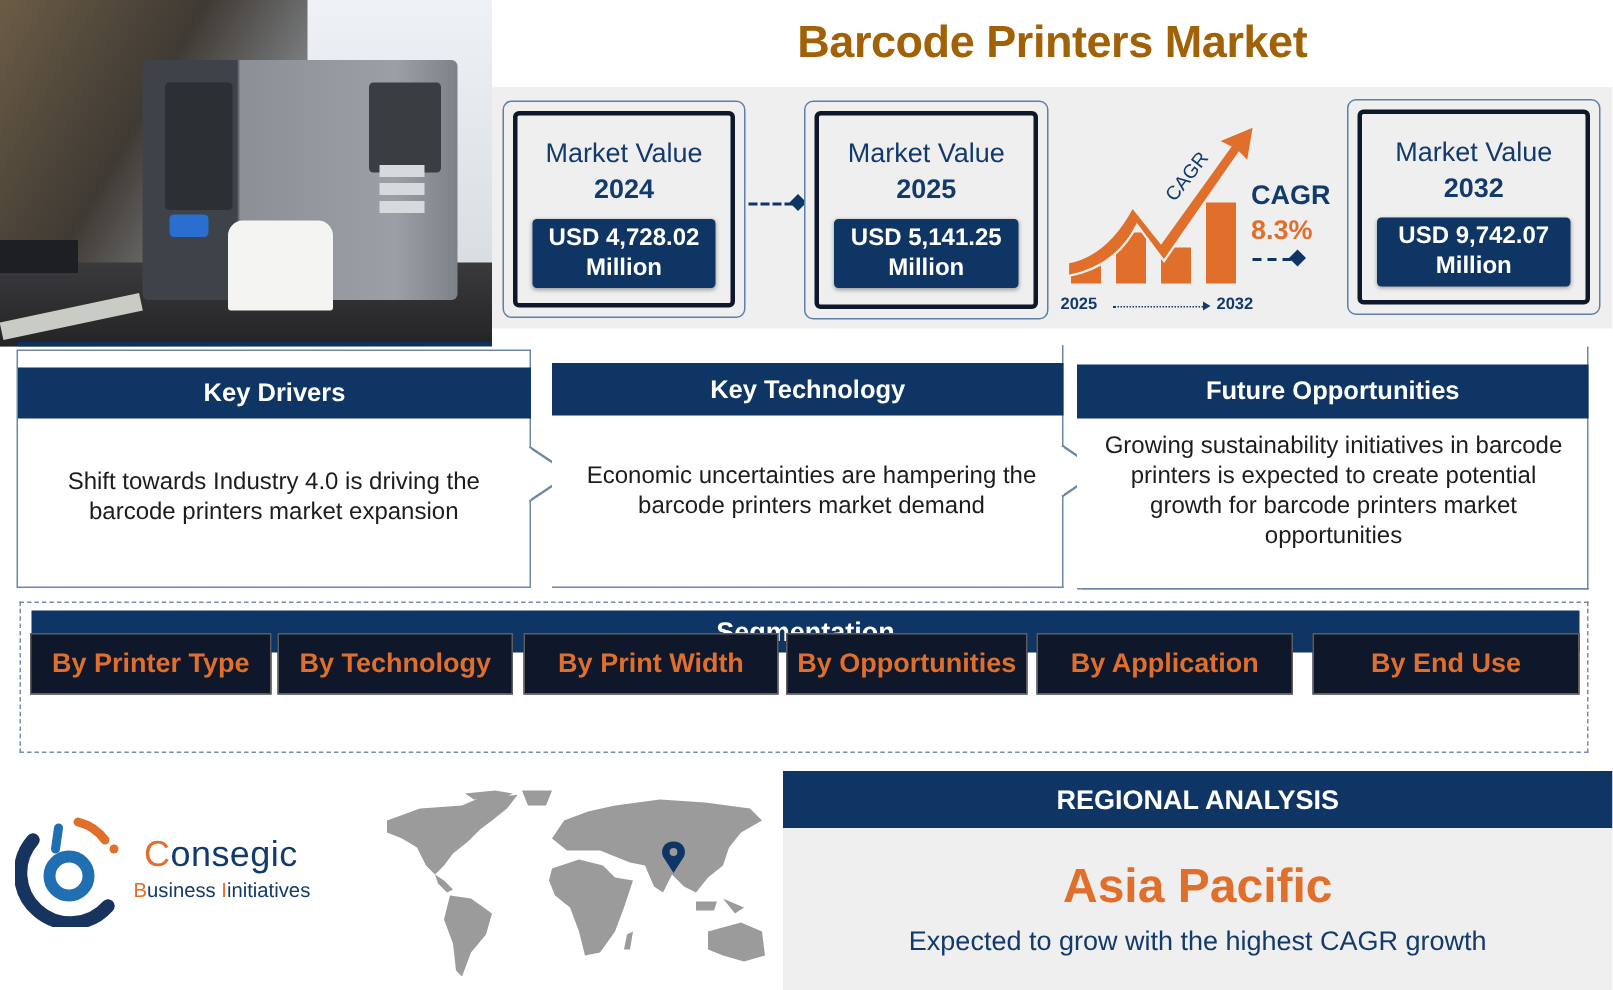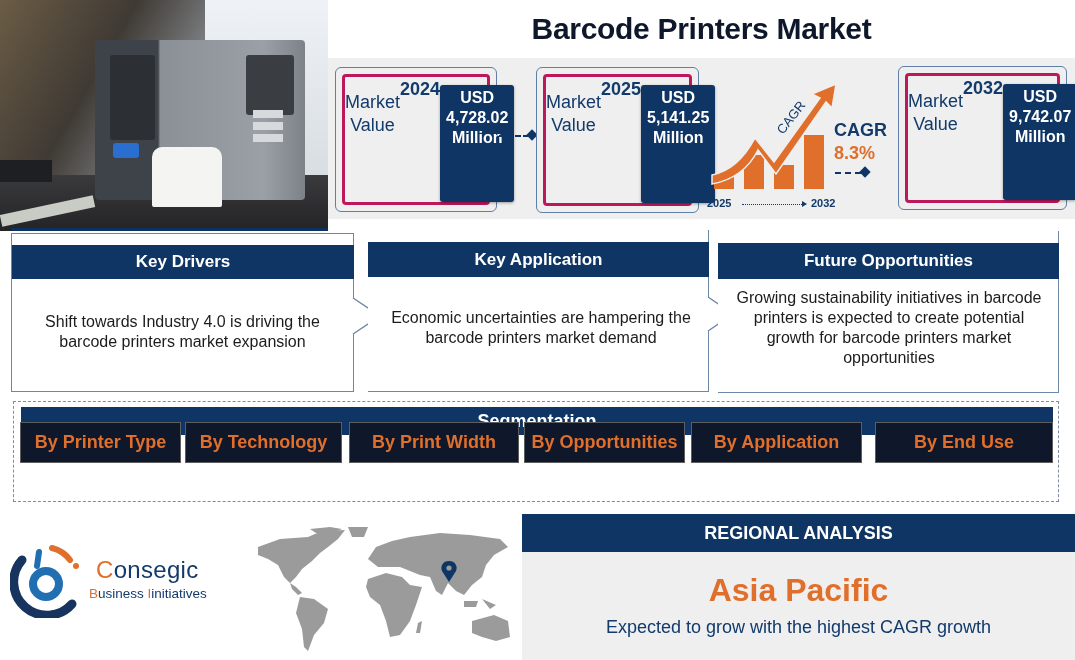--- a/index.html
+++ b/index.html
@@ -18,27 +18,27 @@
     .photo .pdoor { position:absolute; left:110px; top:55px; width:45px; height:85px; background:#2c2f34; border-radius:3px; }
     .photo .pbtn { position:absolute; left:113px; top:143px; width:26px; height:15px; background:#2a6fd0; border-radius:3px; }
     .photo .plabel { position:absolute; left:152px; top:147px; width:70px; height:60px; background:#f4f4f2; border-radius: 10px 10px 2px 2px; }
     .photo .pstrip { position:absolute; left:253px; top:110px; width:30px; height:8px; background:#d7dadd; box-shadow: 0 12px 0 #d7dadd, 0 24px 0 #d7dadd; }
     .photo .bar { position:absolute; left:0; top:205px; width:95px; height:12px; background:#c9cbc5; transform: rotate(-12deg); }
     .photo .box { position:absolute; left:0; top:160px; width:52px; height:22px; background:#1d1f22; }
     .photo .bottomline { position:absolute; left:12px; top:228px; width:316px; height:3px; background:#0b3260; }
 
     
     .title-band { left: 328px; top: 0; width: 747px; height: 58px; background:#fff; display:flex; align-items:center; justify-content:center; }
-    .title { color:#0f172a; font-weight:700; font-size:30px; letter-spacing: -0.3px; }
+    .title { color:#a16207; font-weight:700; font-size:30px; letter-spacing: -0.3px; }
 
     .stats-band { left: 328px; top: 58px; width: 747px; height: 161px; background:#efefef; }
 
     
     .mv-outer { position:absolute; border:1.5px solid #5f7fa8; border-radius:6px; background:#efefef; }
-    .mv-inner { position:absolute; inset:6px; border:3px solid #be185d; border-radius:4px; display:flex; flex-direction:row; }
+    .mv-inner { position:absolute; inset:6px; border:3px solid #0f172a; border-radius:4px; display:flex; flex-direction:column; align-items:center; }
     .mv-label { color:#123a6b; font-size:18px; text-align:center; line-height:23px; margin-top: 14px; }
     .mv-year { color:#123a6b; font-size:18px; font-weight:700; line-height:24px; }
     .mv-value { margin-top:8px; background:#0e3563; color:#fff; font-weight:700; font-size:16px; line-height:20px; text-align:center; padding:3px 6px; border-radius:3px; box-shadow:0 1px 3px rgba(0,0,0,.35); width: 86%; }
 
     .dash-conn { position:absolute; height:0; border-top:2px dashed #0e3563; }
     .diamond { position:absolute; width:8px; height:8px; background:#0e3563; transform:rotate(45deg); }
 
     .cagr-title { position:absolute; color:#123a6b; font-weight:700; font-size:18px; }
     .cagr-value { position:absolute; color:#e06f2b; font-weight:700; font-size:18px; }
     .cagr-year { position:absolute; color:#123a6b; font-size:11px; font-weight:700; }
@@ -149,21 +149,21 @@
 
 <div class="kbox" style="left:11px; top:233px; width:343px; height:159px;"></div>
 <div class="khead" style="left:12px; top:233px; width:342px; height:34px;">Key Drivers</div>
 <div class="ktext" style="left:20px; top:296px; width:325px; height:72px;">Shift towards Industry 4.0 is driving the barcode printers market expansion</div>
 <svg class="abs" style="left:352px; top:296px;" width="32" height="40" viewBox="0 0 32 40">
   <polyline points="1,2 28,20 1,38" fill="#ffffff" stroke="#6e87a6" stroke-width="1.5"></polyline>
   <rect x="0" y="3" width="2" height="34" fill="#ffffff"></rect>
 </svg>
 
 <div class="kbox" style="left:368px; top:230px; width:341px; height:162px; border-left:none; border-top:none;"></div>
-<div class="khead" style="left:368px; top:230px; width:341px; height:35px;">Key Application</div>
+<div class="khead" style="left:368px; top:230px; width:341px; height:35px;">Key Technology</div>
 <div class="ktext" style="left:385px; top:295px; width:312px; height:66px;">Economic uncertainties are hampering the barcode printers market demand</div>
 <svg class="abs" style="left:707px; top:295px;" width="30" height="40" viewBox="0 0 30 40">
   <polyline points="1,2 26,19 1,36" fill="#ffffff" stroke="#6e87a6" stroke-width="1.5"></polyline>
   <rect x="0" y="3" width="2" height="32" fill="#ffffff"></rect>
 </svg>
 
 <div class="kbox" style="left:718px; top:231px; width:341px; height:162px; border-top:none; border-left:none;"></div>
 <div class="abs" style="left:722px; top:392px; width:337px; height:0; border-top:1.5px solid #6e87a6;"></div>
 <div class="khead" style="left:718px; top:231px; width:341px; height:36px;text-align:center;">Future Opportunities</div>
 <div class="ktext" style="left:730px; top:286px; width:318px; height:84px;">Growing sustainability initiatives in barcode printers is expected to create potential growth for barcode printers market opportunities</div>

